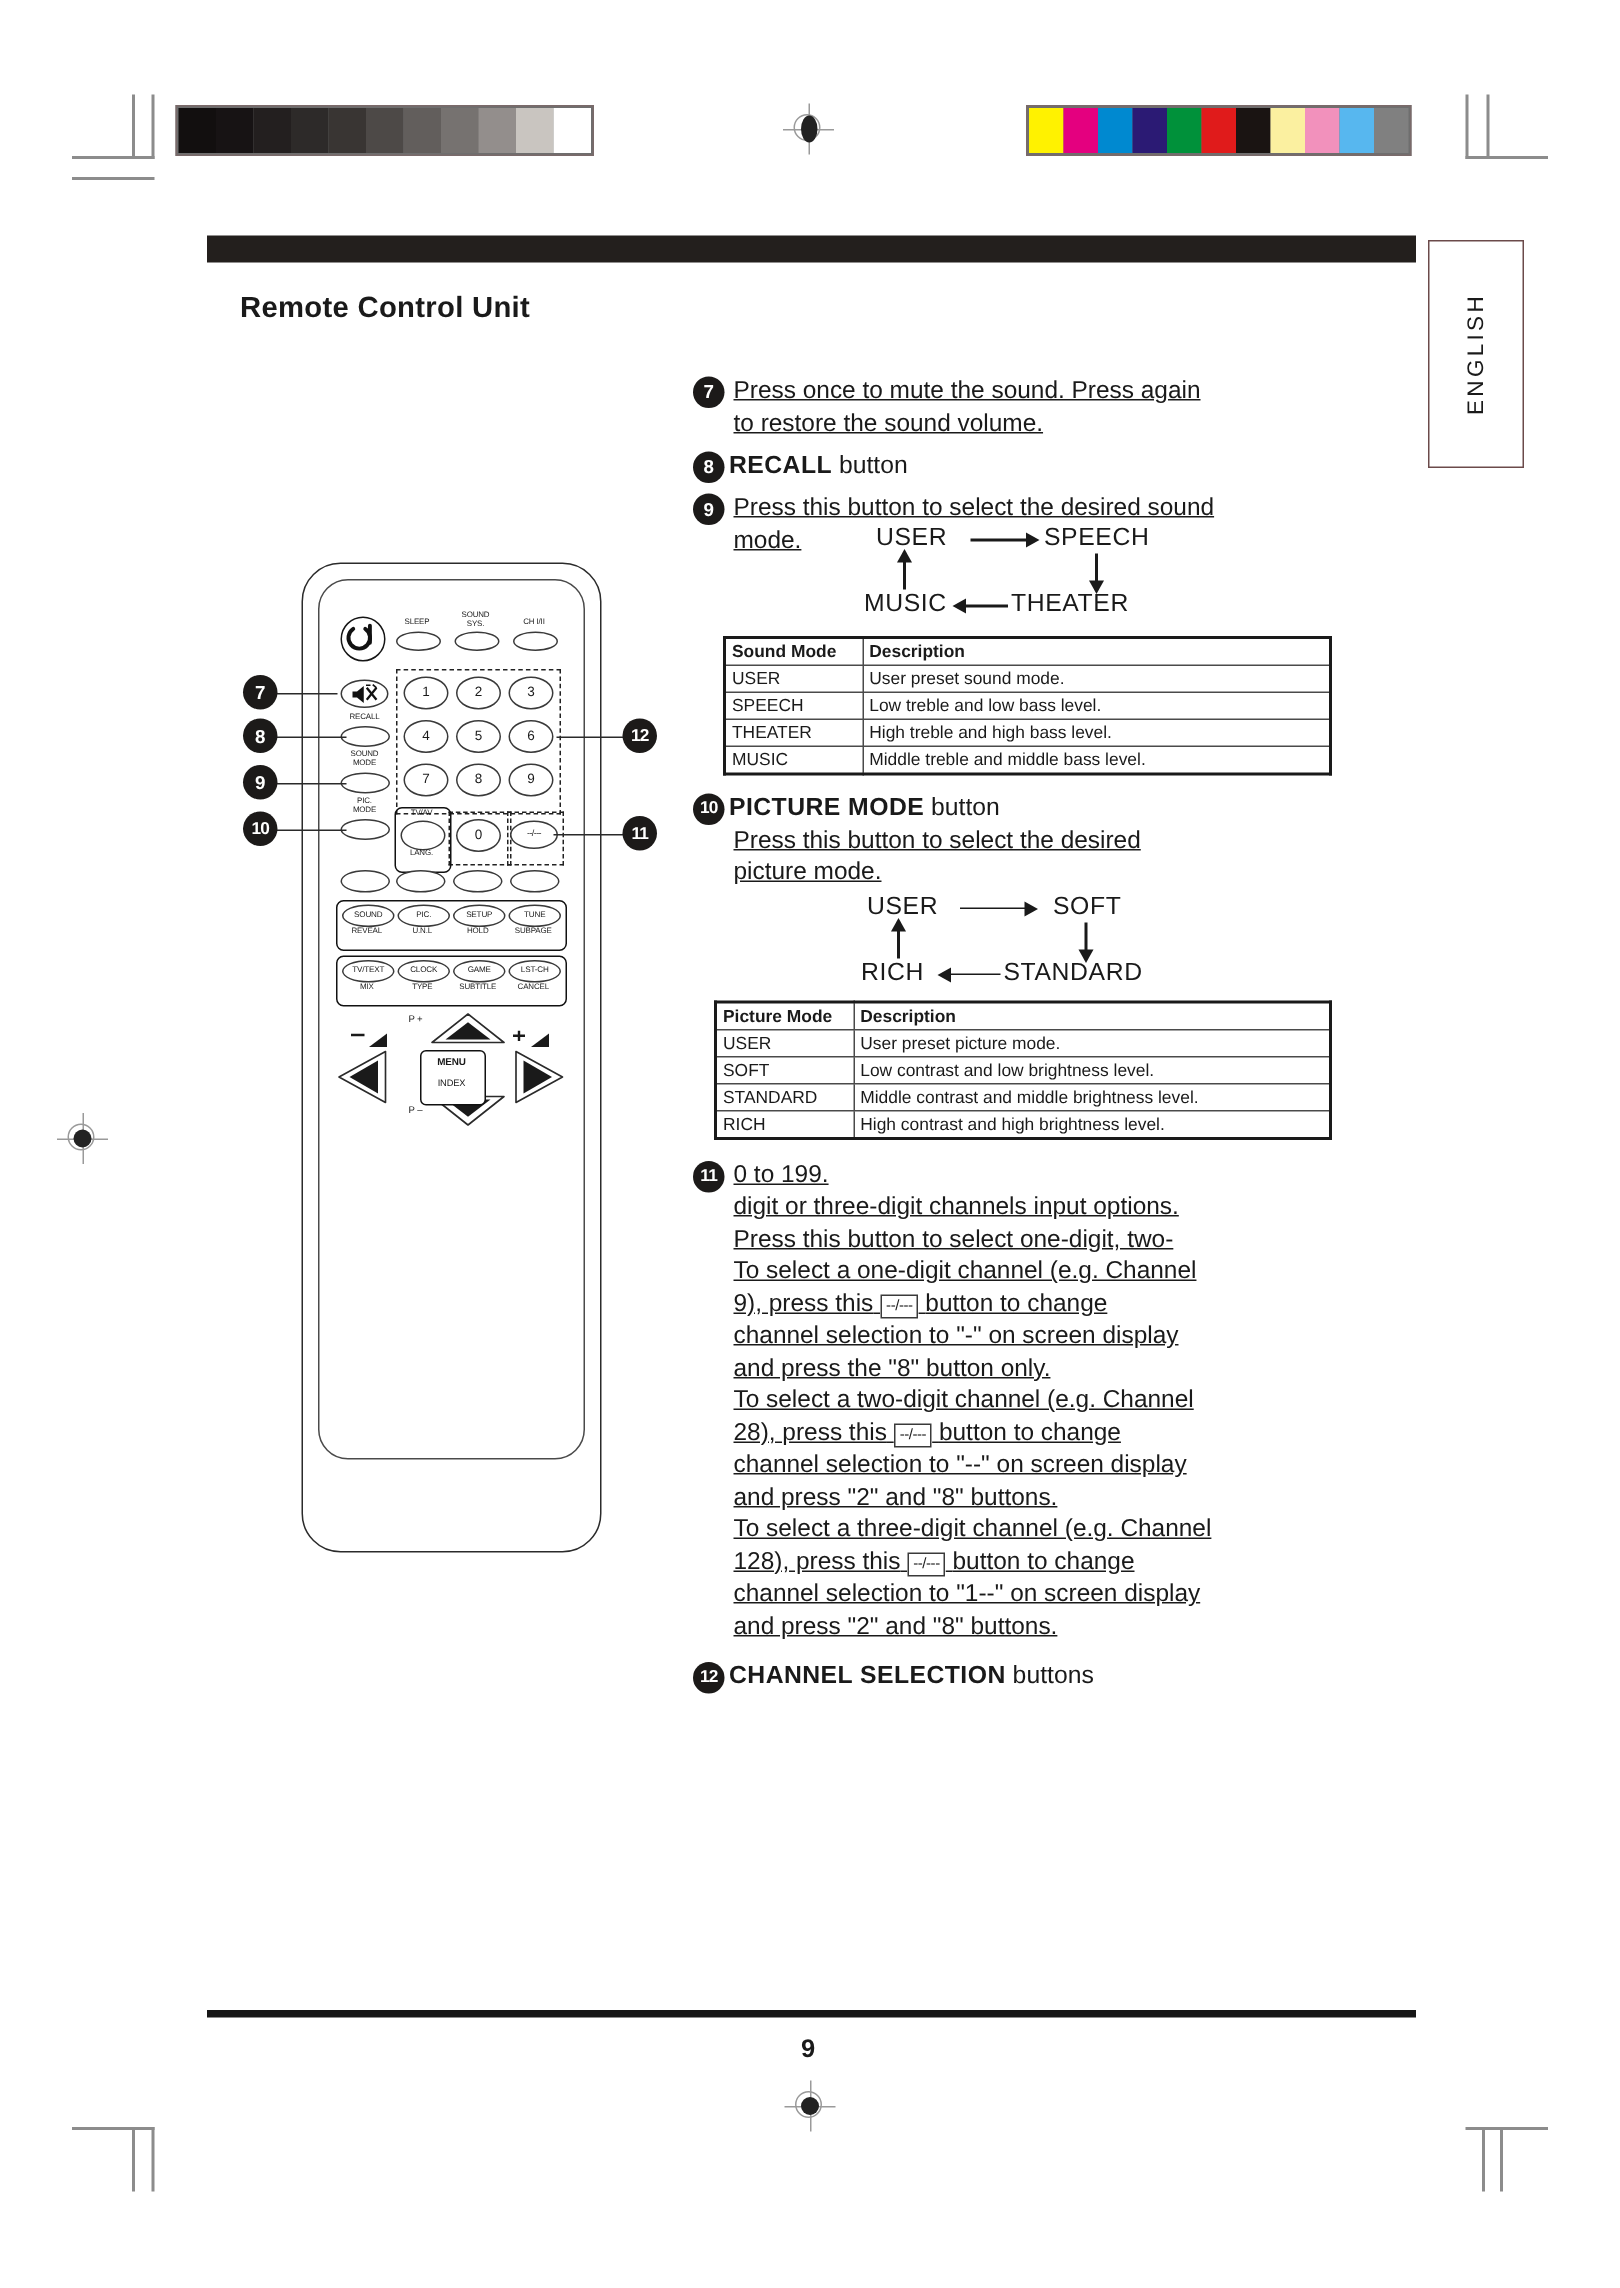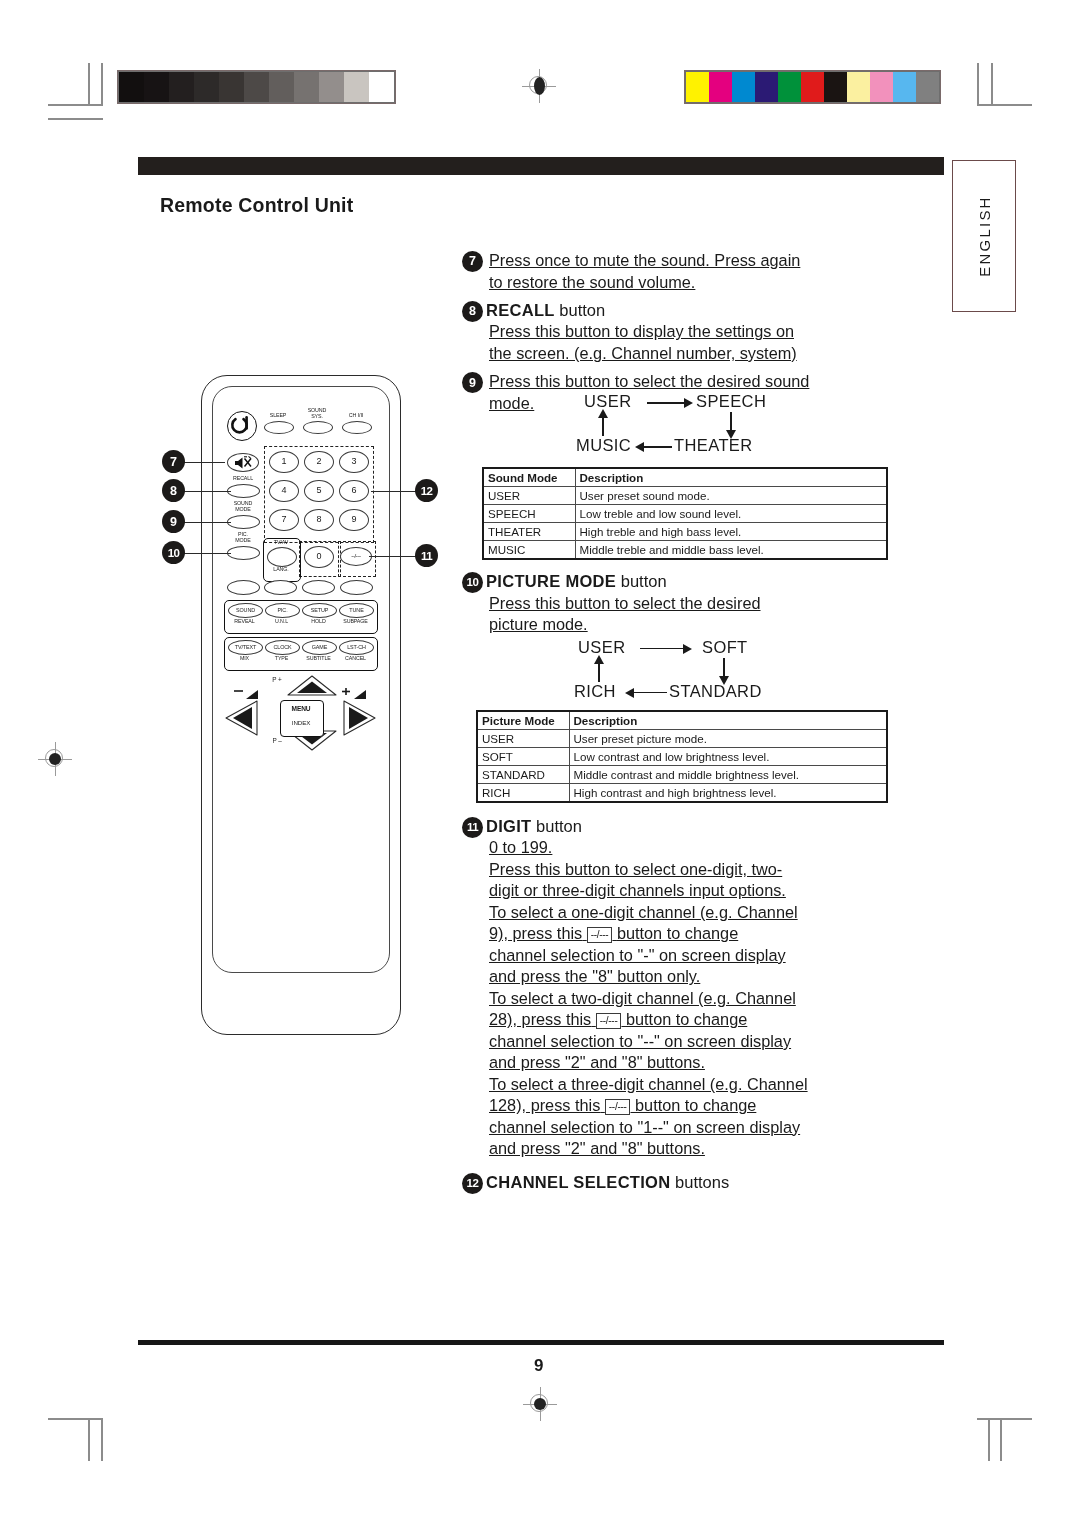--- a/index.html
+++ b/index.html
@@ -318,24 +318,20 @@
       <p>to restore the sound volume.</p>
     </div>
   </div>
 
   <div class="item">
     <div class="bul">8</div>
     <div class="ttl">
       <b>RECALL</b>
       <span class="lt">button</span>
     </div>
-    <div class="body">
-      <p>Press this button to display the settings on</p>
-      <p>the screen. (e.g. Channel number, system)</p>
-    </div>
   </div>
 
   <div class="item" style="margin-bottom:2px;">
     <div class="bul">9</div>
     <div class="body">
       <p>Press this button to select the desired sound</p>
       <p style="display:inline-block;text-align:right;">mode.</p>
     </div>
 
     <div class="flow" style="margin-top:-22px;">
@@ -367,21 +363,21 @@
         <th>Description</th>
       </tr>
         </thead>
       <tbody>
         <tr>
             <td>USER</td>
             <td>User preset sound mode.</td>
           </tr>
         <tr>
             <td>SPEECH</td>
-            <td>Low treble and low sound level.</td>
+            <td>Low treble and low bass level.</td>
           </tr>
         <tr>
             <td>THEATER</td>
             <td>High treble and high bass level.</td>
           </tr>
         <tr>
             <td>MUSIC</td>
             <td>Middle treble and middle bass level.</td>
           </tr>
       </tbody>
@@ -444,28 +440,24 @@
         <tr>
             <td>RICH</td>
             <td>High contrast and high brightness level.</td>
           </tr>
       </tbody>
     </table>
   </div>
 
   <div class="item" style="margin-top:13px;">
     <div class="bul w2">11</div>
-    <div class="ttl">
-      <b>DIGIT</b>
-      <span class="lt">button</span>
-    </div>
     <div class="body">
       <p>0 to 199.</p>
+      <p>digit or three-digit channels input options.</p>
       <p>Press this button to select one-digit, two-</p>
-      <p>digit or three-digit channels input options.</p>
 
       <p>To select a one-digit channel (e.g. Channel</p>
       <p>
         <span>9), press this</span>
         <span class="keyg">--/---</span>
         <span>button to change</span>
       </p>
       <p>channel selection to "-" on screen display</p>
       <p>and press the "8" button only.</p>
 

